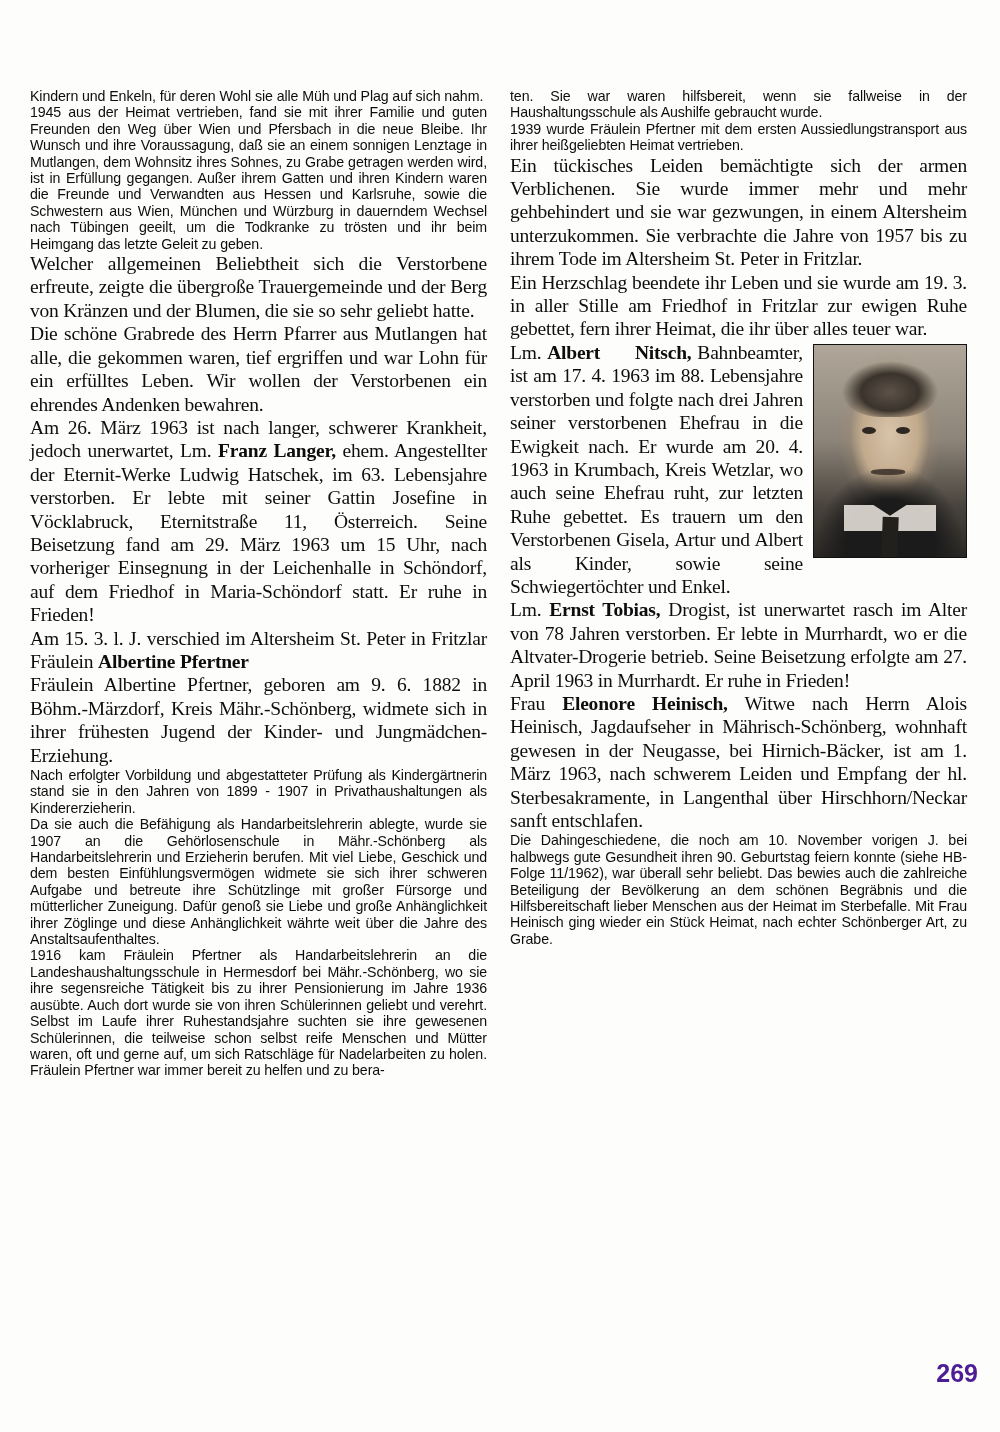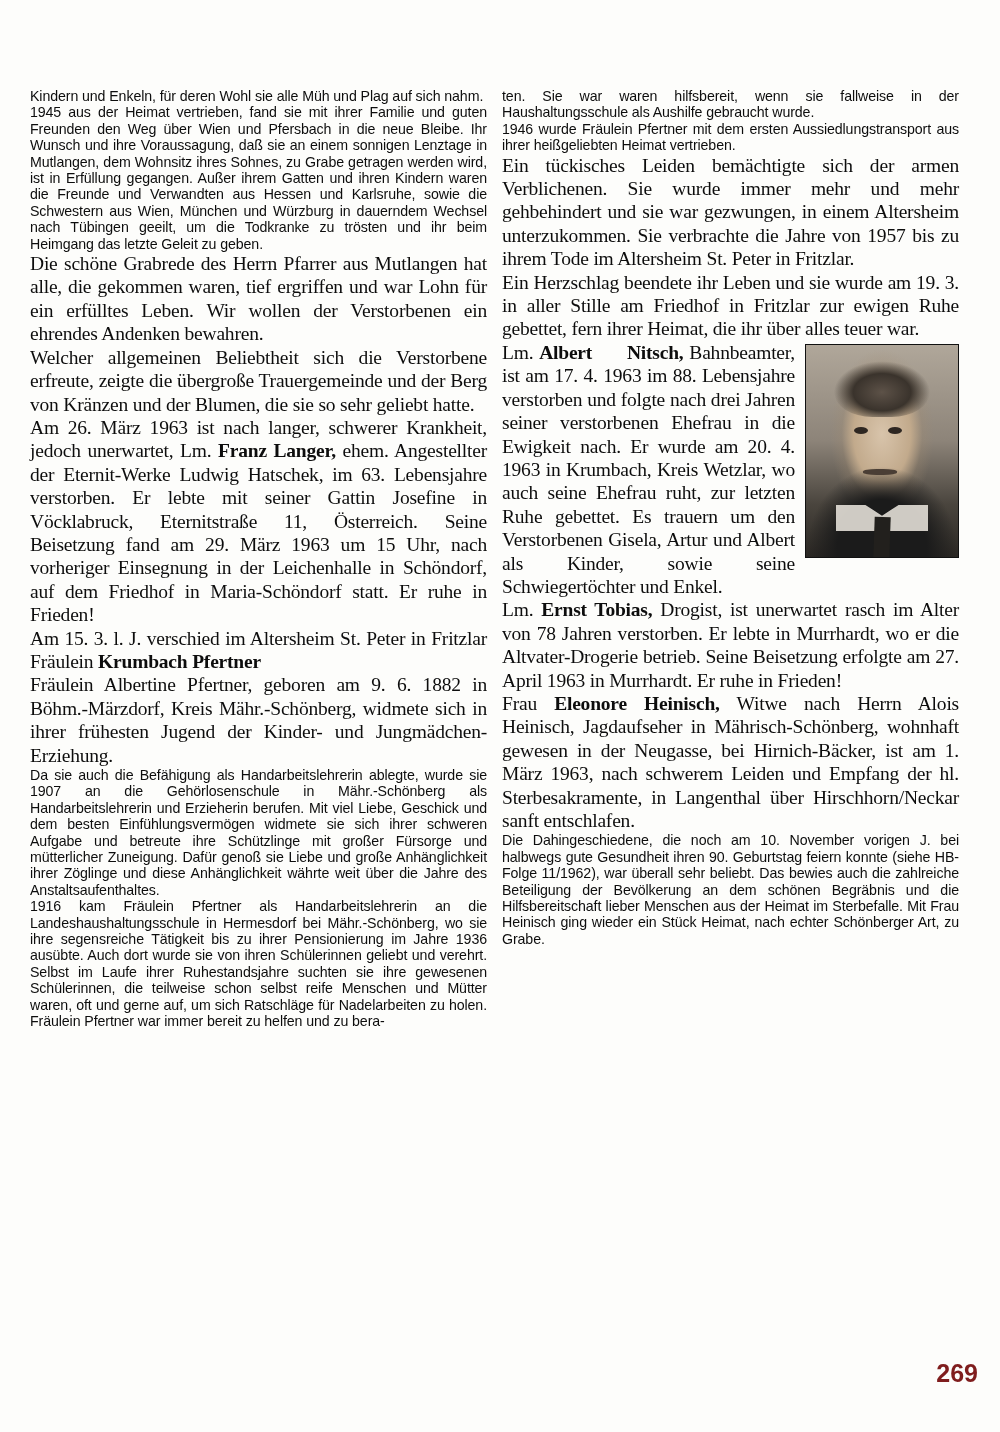--- a/index.html
+++ b/index.html
@@ -21,21 +21,21 @@
     width: 1000px;
     height: 1432px;
     background: #fdfdfb;
   }
   .columns {
     position: absolute;
     left: 30px;
     top: 88px;
     width: 940px;
     display: flex;
-    gap: 15px;
+    gap: 23px;
   }
   .col {
     width: 457px;
   }
   
   p {
     margin: 0;
     text-align: justify;
     hyphens: manual;
   }
@@ -111,46 +111,47 @@
     transform: rotate(2deg);
   }
   .page-number {
     position: absolute;
     right: 22px;
     bottom: 44px;
     font-family: "Liberation Sans", sans-serif;
     font-weight: bold;
     font-size: 25px;
     letter-spacing: 0px;
-    color: #7f1d1d;
+    color: #4c1d95;
   }
   .clearfix::after { content: ""; display: block; clear: both; }
 </style>
 </head>
 <body>
 
 <div class="page">
 
   <div class="columns">
 
     <div class="col">
       <p class="t-small blk">Kindern und Enkeln, für deren Wohl sie alle Müh und Plag auf sich nahm.</p>
       <p class="t-small blk">1945 aus der Heimat vertrieben, fand sie mit ihrer Familie und guten Freunden den Weg über Wien und Pfersbach in die neue Bleibe. Ihr Wunsch und ihre Voraussagung, daß sie an einem sonnigen Lenztage in Mutlangen, dem Wohnsitz ihres Sohnes, zu Grabe getragen werden wird, ist in Erfüllung gegangen. Außer ihrem Gatten und ihren Kindern waren die Freunde und Verwandten aus Hessen und Karlsruhe, sowie die Schwestern aus Wien, München und Würzburg in dauerndem Wechsel nach Tübingen geeilt, um die Todkranke zu trösten und ihr beim Heimgang das letzte Geleit zu geben.</p>
+      <p class="t-big blk">Welcher allgemeinen Beliebtheit sich die Verstorbene erfreute, zeigte die übergroße Trauergemeinde und der Berg von Kränzen und der Blumen, die sie so sehr geliebt hatte.</p>
       <p class="t-big blk">Die schöne Grabrede des Herrn Pfarrer aus Mutlangen hat alle, die gekommen waren, tief ergriffen und war Lohn für ein erfülltes Leben. Wir wollen der Verstorbenen ein ehrendes Andenken bewahren.</p>
-      <p class="t-big blk">Welcher allgemeinen Beliebtheit sich die Verstorbene erfreute, zeigte die übergroße Trauergemeinde und der Berg von Kränzen und der Blumen, die sie so sehr geliebt hatte.</p>
       <p class="t-big blk">Am 26. März 1963 ist nach langer, schwerer Krankheit, jedoch unerwartet, Lm. <b>Franz Langer,</b> ehem. Angestellter der Eternit-Werke Ludwig Hatschek, im 63. Lebensjahre verstorben. Er lebte mit seiner Gattin Josefine in Vöcklabruck, Eternitstraße 11, Österreich. Seine Beisetzung fand am 29. März 1963 um 15 Uhr, nach vorheriger Einsegnung in der Leichenhalle in Schöndorf, auf dem Friedhof in Maria-Schöndorf statt. Er ruhe in Frieden!</p>
-      <p class="t-big blk">Am 15. 3. l. J. verschied im Altersheim St. Peter in Fritzlar Fräulein <b>Krumbach Pfertner</b></p>
+      <p class="t-big blk">Am 15. 3. l. J. verschied im Altersheim St. Peter in Fritzlar Fräulein <b>Albertine Pfertner</b></p>
       <p class="t-big blk">Fräulein Albertine Pfertner, geboren am 9. 6. 1882 in Böhm.-Märzdorf, Kreis Mähr.-Schönberg, widmete sich in ihrer frühesten Jugend der Kinder- und Jungmädchen-Erziehung.</p>
+      <p class="t-small blk">Nach erfolgter Vorbildung und abgestatteter Prüfung als Kindergärtnerin stand sie in den Jahren von 1899 - 1907 in Privathaushaltungen als Kindererzieherin.</p>
       <p class="t-small blk">Da sie auch die Befähigung als Handarbeitslehrerin ablegte, wurde sie 1907 an die Gehörlosenschule in Mähr.-Schönberg als Handarbeitslehrerin und Erzieherin berufen. Mit viel Liebe, Geschick und dem besten Einfühlungsvermögen widmete sie sich ihrer schweren Aufgabe und betreute ihre Schützlinge mit großer Fürsorge und mütterlicher Zuneigung. Dafür genoß sie Liebe und große Anhänglichkeit ihrer Zöglinge und diese Anhänglichkeit währte weit über die Jahre des Anstaltsaufenthaltes.</p>
       <p class="t-small blk">1916 kam Fräulein Pfertner als Handarbeitslehrerin an die Landeshaushaltungsschule in Hermesdorf bei Mähr.-Schönberg, wo sie ihre segensreiche Tätigkeit bis zu ihrer Pensionierung im Jahre 1936 ausübte. Auch dort wurde sie von ihren Schülerinnen geliebt und verehrt. Selbst im Laufe ihrer Ruhestandsjahre suchten sie ihre gewesenen Schülerinnen, die teilweise schon selbst reife Menschen und Mütter waren, oft und gerne auf, um sich Ratschläge für Nadelarbeiten zu holen. Fräulein Pfertner war immer bereit zu helfen und zu bera-</p>
     </div>
 
     <div class="col">
       <p class="t-small blk">ten. Sie war waren hilfsbereit, wenn sie fallweise in der Haushaltungsschule als Aushilfe gebraucht wurde.</p>
-      <p class="t-small blk">1946 wurde Fräulein Pfertner mit dem ersten Aussiedlungstransport aus ihrer heißgeliebten Heimat vertrieben.</p>
+      <p class="t-small blk">1939 wurde Fräulein Pfertner mit dem ersten Aussiedlungstransport aus ihrer heißgeliebten Heimat vertrieben.</p>
       <p class="t-big blk">Ein tückisches Leiden bemächtigte sich der armen Verblichenen. Sie wurde immer mehr und mehr gehbehindert und sie war gezwungen, in einem Altersheim unterzukommen. Sie verbrachte die Jahre von 1957 bis zu ihrem Tode im Altersheim St. Peter in Fritzlar.</p>
       <p class="t-big blk">Ein Herzschlag beendete ihr Leben und sie wurde am 19. 3. in aller Stille am Friedhof in Fritzlar zur ewigen Ruhe gebettet, fern ihrer Heimat, die ihr über alles teuer war.</p>
 
       <div class="clearfix">
         <div class="photo-wrap">
           <div class="photo-bg"></div>
           <div class="photo-hair"></div>
           <div class="photo-eye l"></div>
           <div class="photo-eye r"></div>
           <div class="photo-mouth"></div>

